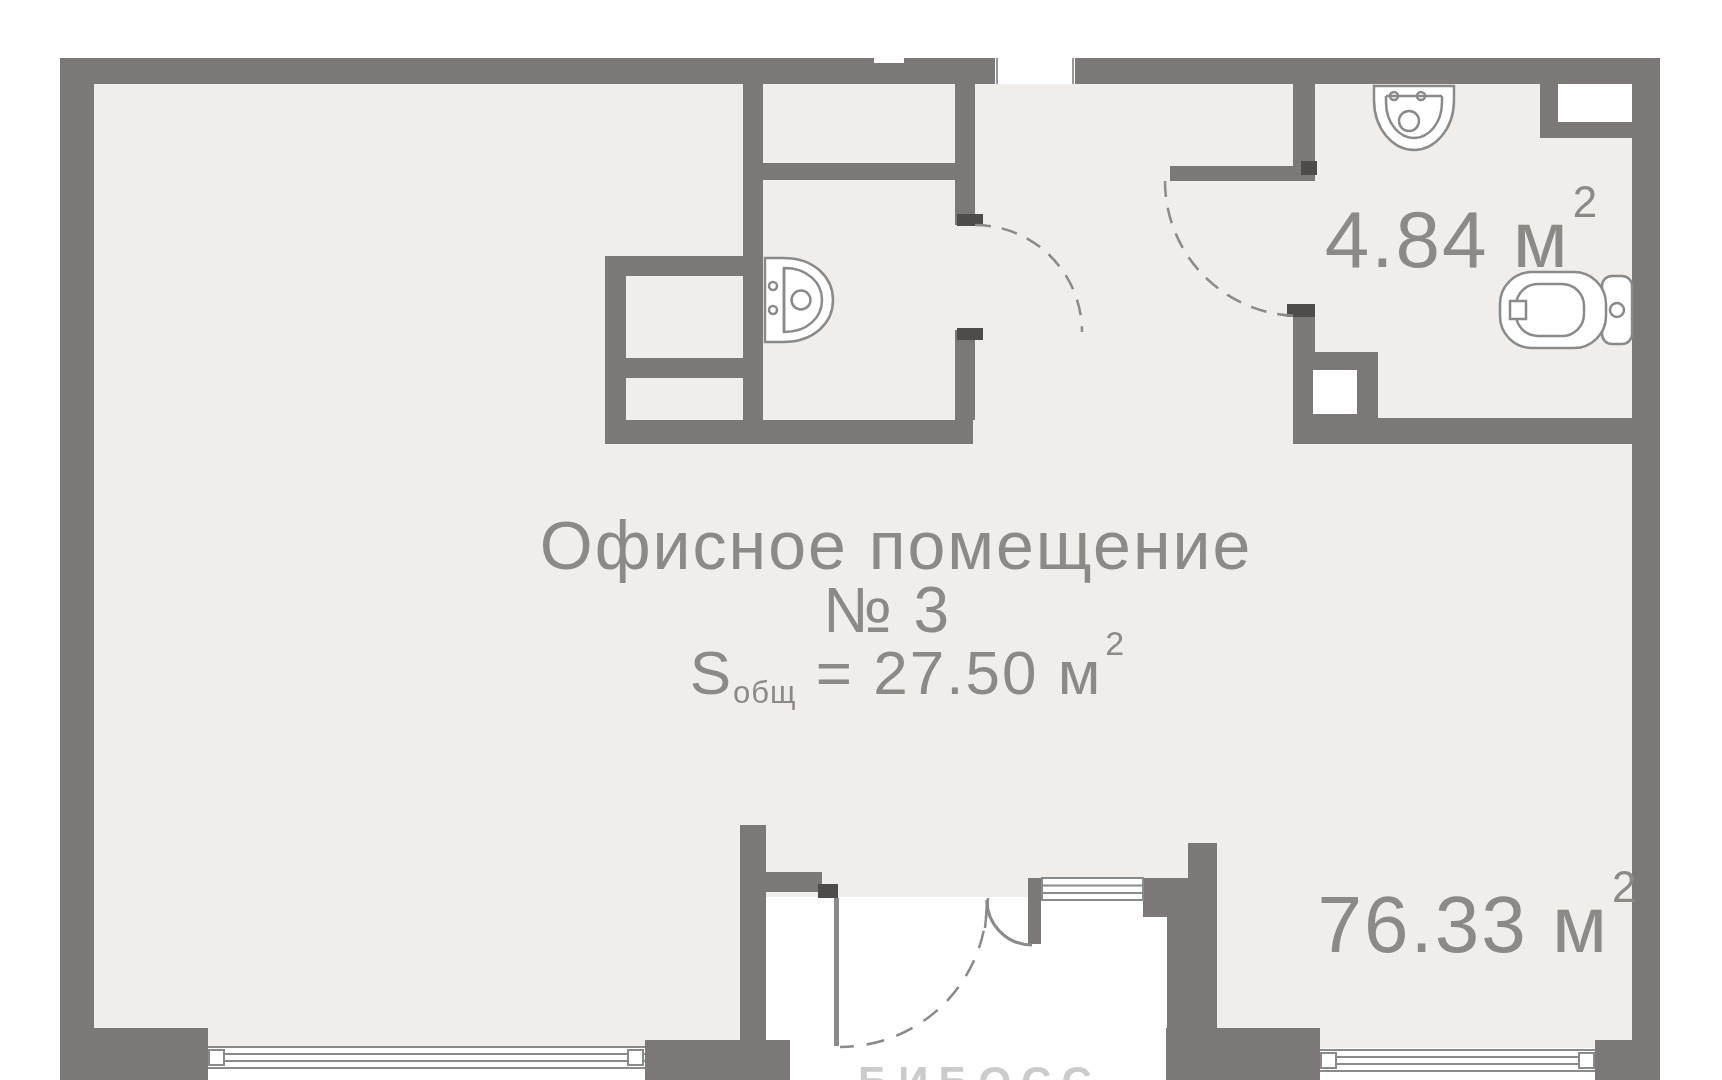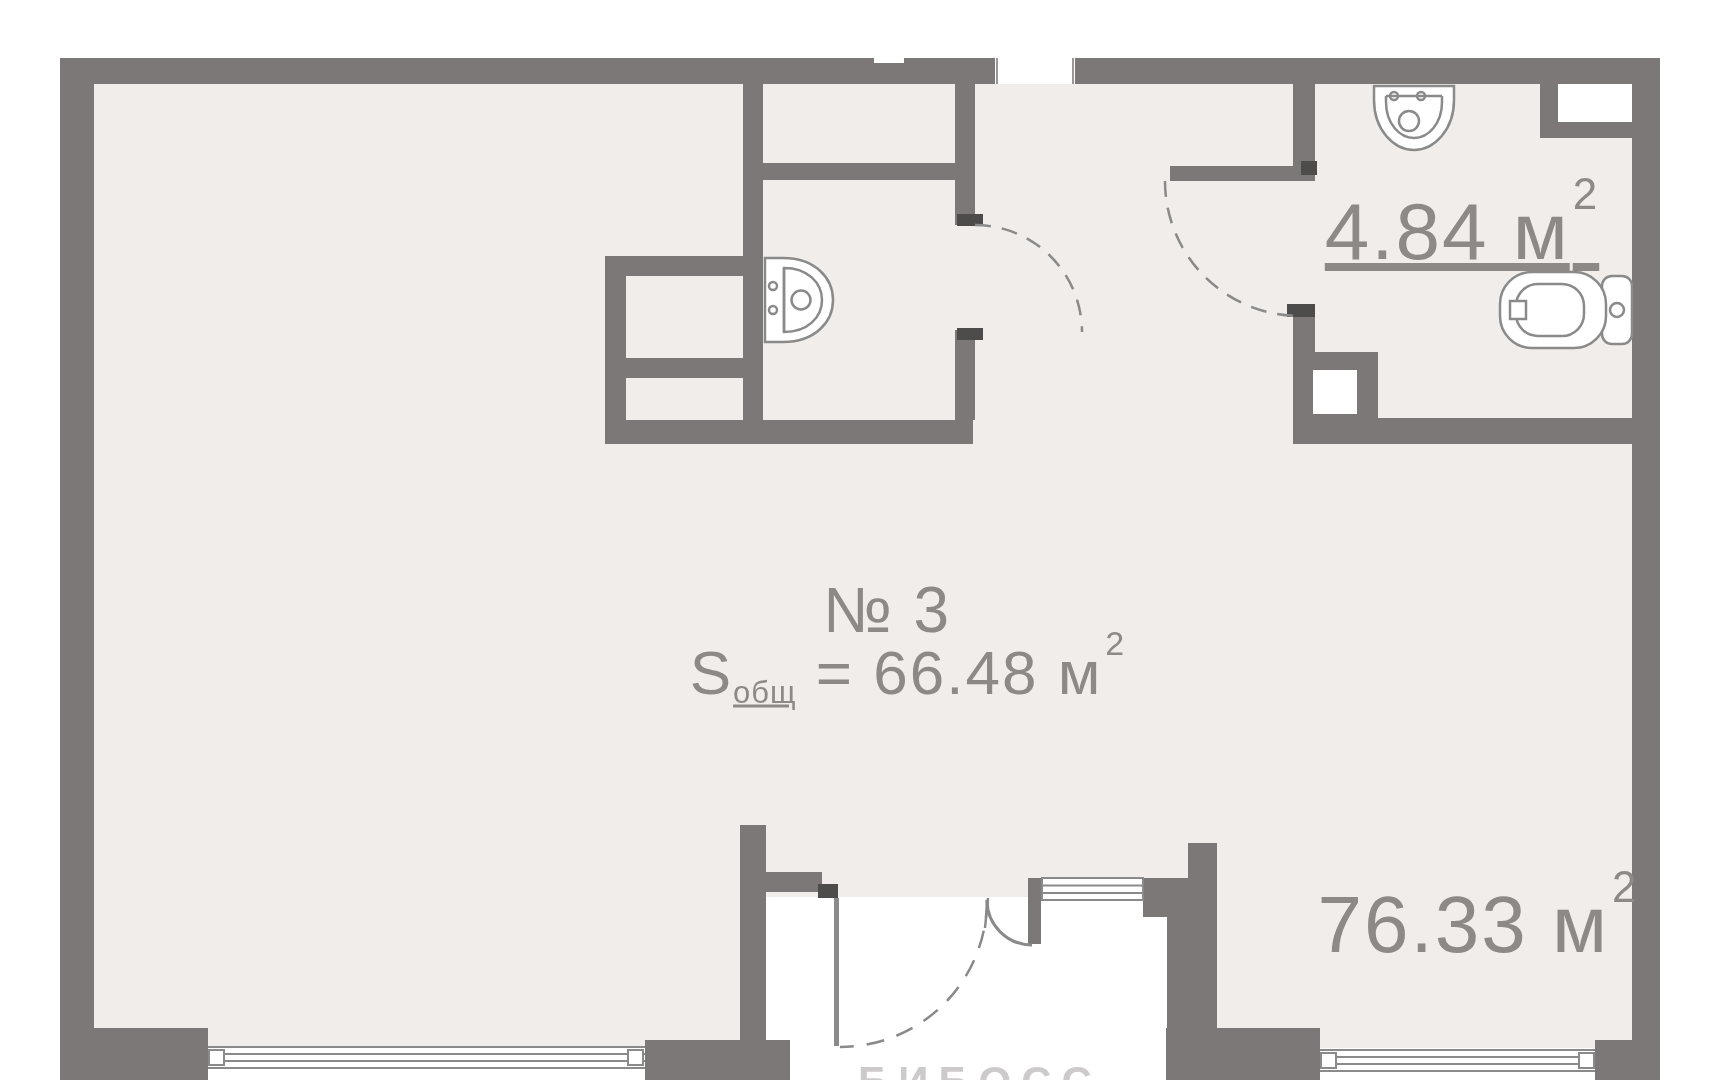--- a/index.html
+++ b/index.html
@@ -13,21 +13,21 @@
   .floor{position:absolute;background:#f0edea;}
   .lbl{
     position:absolute;transform:translate(-50%,-50%);
     color:#8d8987;font-weight:300;white-space:nowrap;letter-spacing:2px;
   }
   .area-lbl{font-size:80px;}
   .title-1{font-size:68px;}
   .title-2{font-size:64px;}
   .s-line{font-size:62px;}
   .lbl sup{font-size:55%;position:relative;top:-0.5em;margin-left:3px;font-weight:300;}
-  .lbl .subsc{font-size:50%;position:relative;top:0.28em;letter-spacing:1px;text-decoration:underline;}
+  .lbl .subsc{font-size:50%;position:relative;top:0.28em;letter-spacing:1px;}
   #watermark{
     position:absolute;left:858px;top:1058px;font-size:42px;font-weight:bold;
     color:#8f8b8b;opacity:.45;letter-spacing:10px;
   }
   svg{position:absolute;left:0;top:0;}
 </style>
 </head>
 <body>
 
 <div id="stage">
@@ -144,27 +144,28 @@
 
     <g stroke="#8a8a8a" stroke-width="2.5" fill="#ffffff">
       <rect x="1602" y="276" width="30" height="68" rx="10"></rect>
       <circle cx="1617" cy="310" r="7" fill="none"></circle>
       <rect x="1500" y="272" width="106" height="76" rx="32"></rect>
       <rect x="1516" y="284" width="68" height="52" rx="22" fill="none"></rect>
       <rect x="1510" y="301" width="16" height="18" fill="#ffffff"></rect>
     </g>
   </svg>
 
+  <div class="lbl title-1" style="left:896px;top:545px;">Офисное помещение</div>
   <div class="lbl title-2" style="left:887px;top:610px;">№ 3</div>
   <div class="lbl s-line" style="left:908px;top:672px;">
     <span>S</span><span class="subsc">общ</span>
-    <span>= 66.48 м</span><sup>2</sup>
+    <span>= 27.50 м</span><sup>2</sup>
   </div>
 
-  <div class="lbl area-lbl" style="left:1462px;top:232px;text-decoration:underline;">
+  <div class="lbl area-lbl" style="left:1462px;top:240px;">
     <span>4.84 м</span><sup>2</sup>
   </div>
   <div class="lbl area-lbl" style="left:1478px;top:925px;">
     <span>76.33 м</span><sup>2</sup>
   </div>
 
   <div id="watermark">БИБОСС</div>
 </div>
 
 </body></html>

